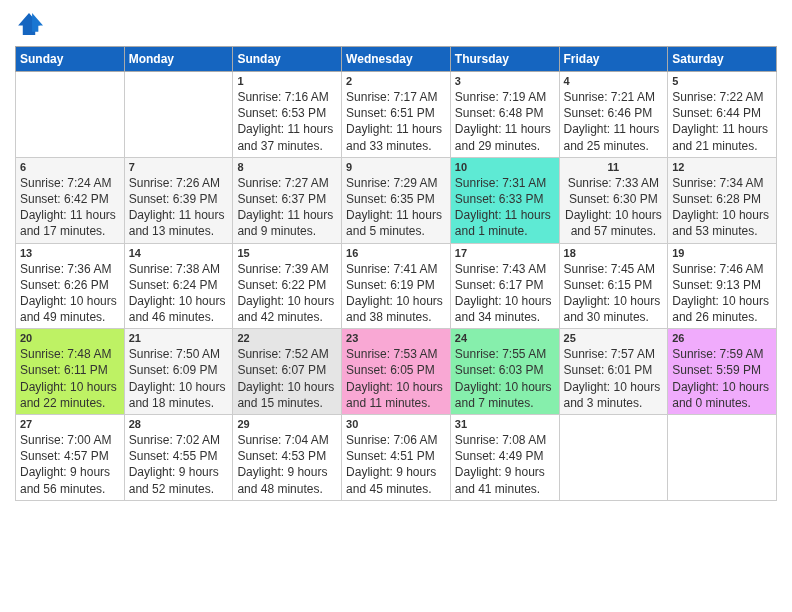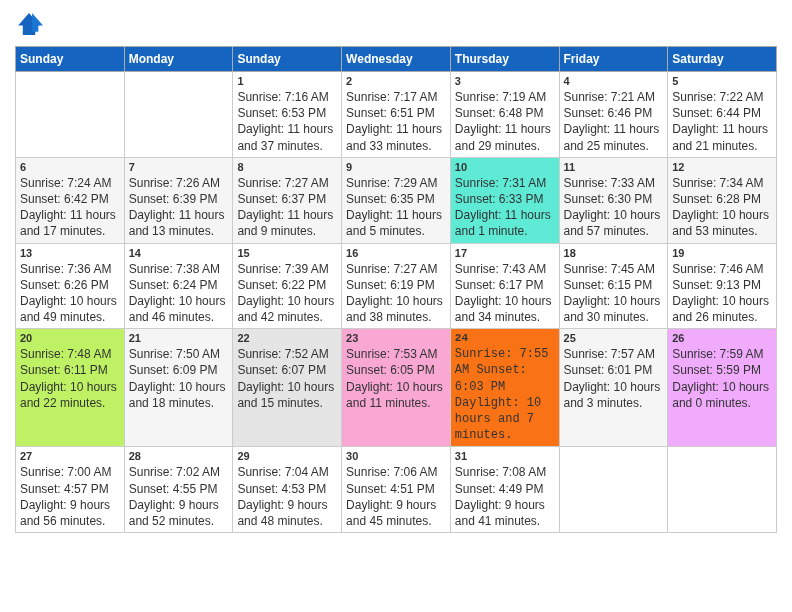--- a/index.html
+++ b/index.html
@@ -185,21 +185,21 @@
             <div class="cell-content">Sunrise: 7:29 AM
 Sunset: 6:35 PM
 Daylight: 11 hours and 5 minutes.</div>
           </td>
           <td style="background: #5eead4;">
             <span class="day-number">10</span>
             <div class="cell-content">Sunrise: 7:31 AM
 Sunset: 6:33 PM
 Daylight: 11 hours and 1 minute.</div>
           </td>
-          <td style="background: rgb(245, 245, 245);">
+          <td style="background: rgb(245, 245, 245); text-align: center;">
             <span class="day-number">11</span>
             <div class="cell-content">Sunrise: 7:33 AM
 Sunset: 6:30 PM
 Daylight: 10 hours and 57 minutes.</div>
           </td>
           <td style="background: rgb(245, 245, 245);">
             <span class="day-number">12</span>
             <div class="cell-content">Sunrise: 7:34 AM
 Sunset: 6:28 PM
 Daylight: 10 hours and 53 minutes.</div>
@@ -219,21 +219,21 @@
 Daylight: 10 hours and 46 minutes.</div>
           </td>
           <td>
             <span class="day-number">15</span>
             <div class="cell-content">Sunrise: 7:39 AM
 Sunset: 6:22 PM
 Daylight: 10 hours and 42 minutes.</div>
           </td>
           <td>
             <span class="day-number">16</span>
-            <div class="cell-content">Sunrise: 7:27 AM
+            <div class="cell-content">Sunrise: 7:41 AM
 Sunset: 6:19 PM
 Daylight: 10 hours and 38 minutes.</div>
           </td>
           <td>
             <span class="day-number">17</span>
             <div class="cell-content">Sunrise: 7:43 AM
 Sunset: 6:17 PM
 Daylight: 10 hours and 34 minutes.</div>
           </td>
           <td>
@@ -267,21 +267,21 @@
             <div class="cell-content">Sunrise: 7:52 AM
 Sunset: 6:07 PM
 Daylight: 10 hours and 15 minutes.</div>
           </td>
           <td style="background: #f9a8d4;">
             <span class="day-number">23</span>
             <div class="cell-content">Sunrise: 7:53 AM
 Sunset: 6:05 PM
 Daylight: 10 hours and 11 minutes.</div>
           </td>
-          <td style="background: #f97316; font-family: Liberation Mono, monospace;">
+          <td style="background: #86efac;">
             <span class="day-number">24</span>
             <div class="cell-content">Sunrise: 7:55 AM
 Sunset: 6:03 PM
 Daylight: 10 hours and 7 minutes.</div>
           </td>
           <td style="background: rgb(245, 245, 245);">
             <span class="day-number">25</span>
             <div class="cell-content">Sunrise: 7:57 AM
 Sunset: 6:01 PM
 Daylight: 10 hours and 3 minutes.</div>

